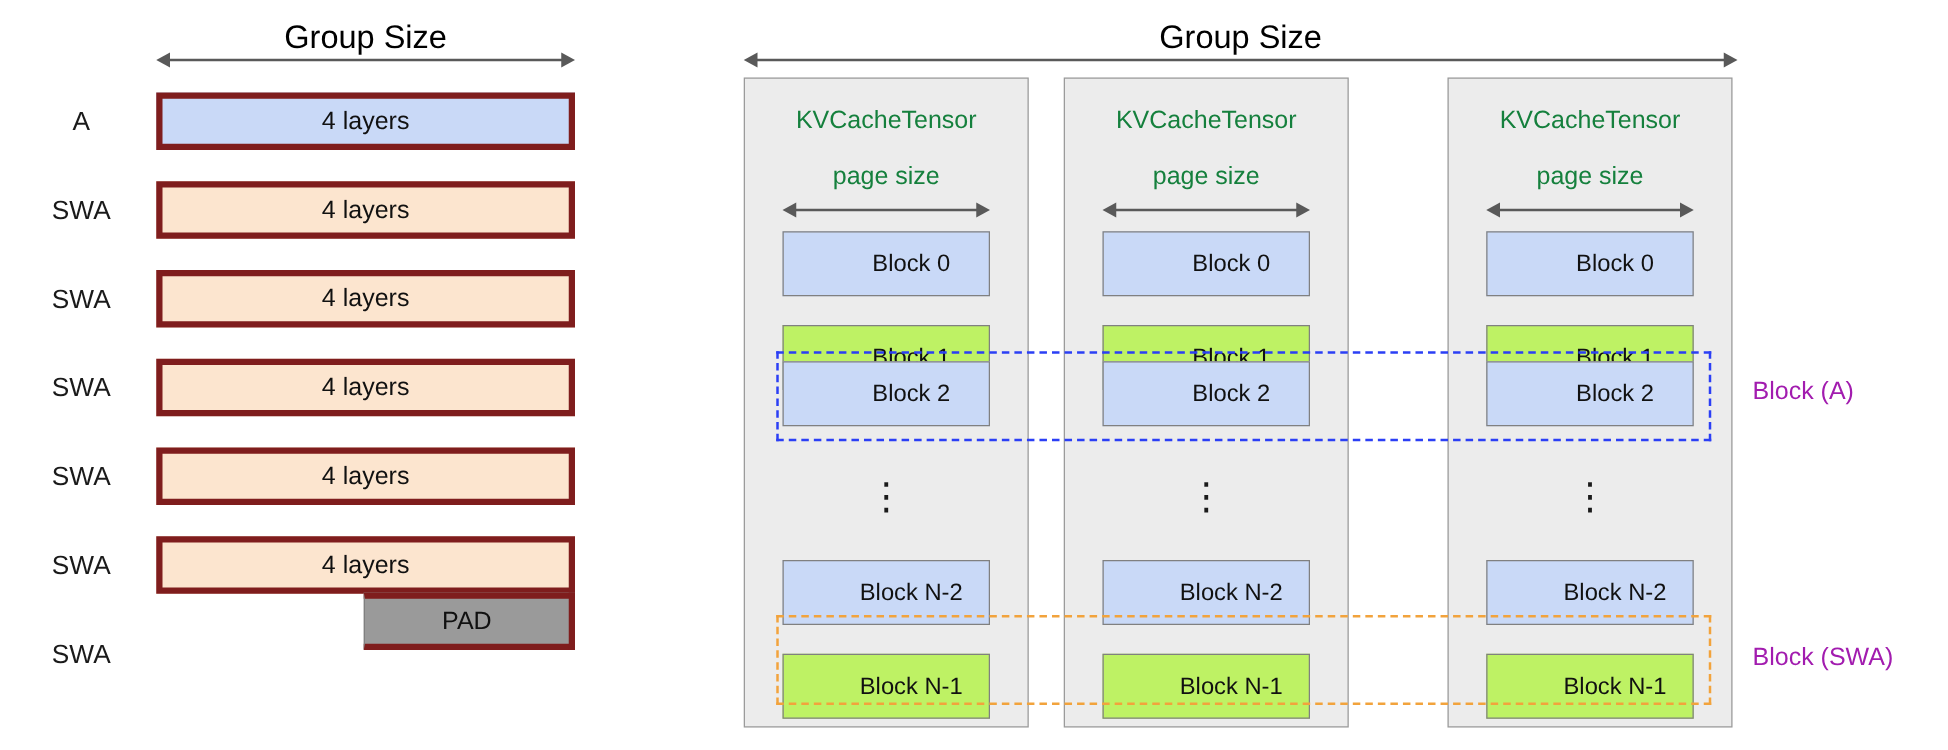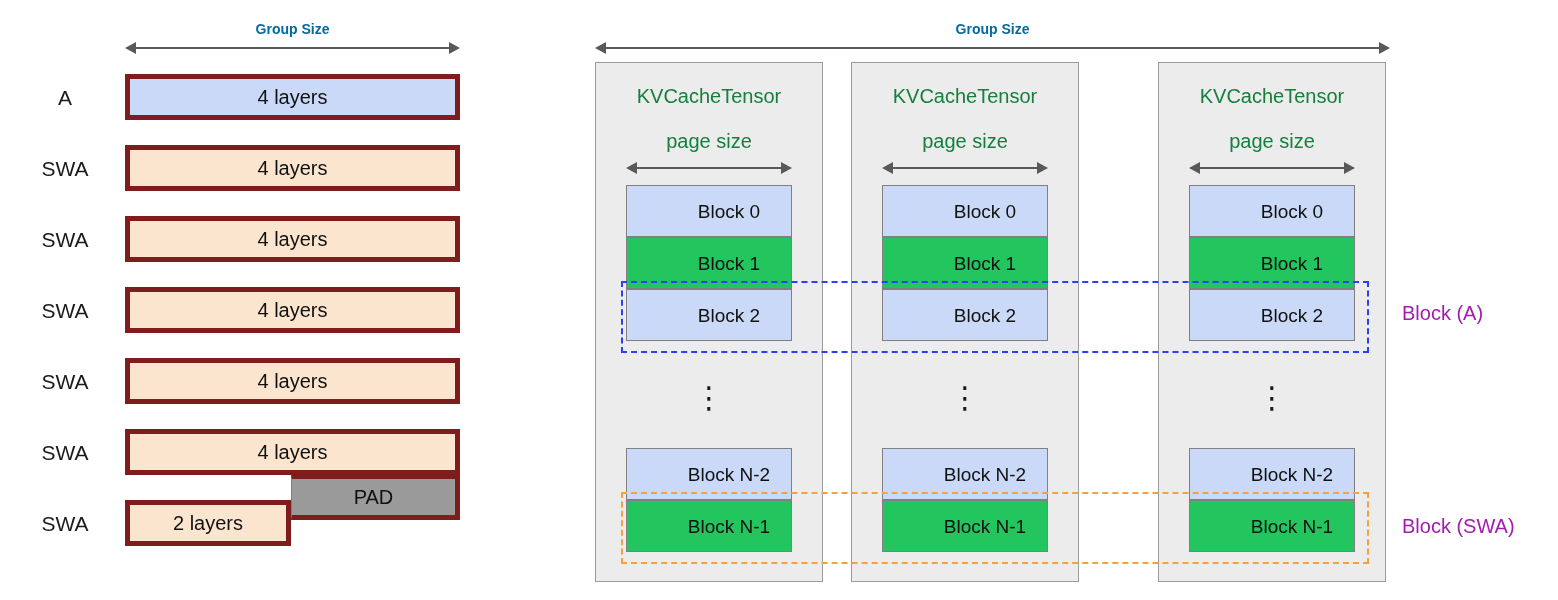--- a/index.html
+++ b/index.html
@@ -8,21 +8,21 @@
     font-family:"Liberation Sans","DejaVu Sans",sans-serif;
     color:#111111;overflow:hidden;position:relative;
   }
   #stage{position:absolute;left:0;top:0;width:1558px;height:600px;}
   .abs{position:absolute;box-sizing:border-box;}
 
   
   .txt{display:flex;align-items:center;justify-content:center;
        white-space:nowrap;line-height:1;}
 
-  .caption{font-size:14px;color:#0369a1;font-weight:bold;}
+  .caption{font-size:26px;color:#000000;}
   .rowlabel{font-size:21px;color:#1a1a1a;}
   .boxlabel{font-size:20px;color:#111;}
   .blocklabel{font-size:19px;color:#111;}
   .tensorlabel{font-size:20px;color:#15803d;}
   .sidelabel{font-size:20px;color:#a21caf;}
 
   
   .bar{border:5px solid #7f1d1d;background:#fce5cf;}
   .bar.blue{background:#c9d9f7;}
   .bar.pad{background:#9a9a9a;border-left:1px solid #808080;}
@@ -30,21 +30,21 @@
   .ah{position:absolute;top:50%;width:0;height:0;
       border-top:6px solid transparent;border-bottom:6px solid transparent;}
   .ah.left{left:0;border-right:11px solid #595959;transform:translateY(-50%);}
   .ah.right{right:0;border-left:11px solid #595959;transform:translateY(-50%);}
   .arrow-line2{position:absolute;left:9px;right:9px;height:0;
       border-top:2px solid #595959;top:50%;transform:translateY(-50%);}
 
   
   .tensor-col{background:#ececec;border:1px solid #9b9b9b;}
   .blk{border:1px solid #808080;background:#c9d9f7;padding-left:40px;}
-  .blk.orange{background:#22c55e;}
+  .blk.orange{background:#bef264;margin-top:23px;}
 
   .dashsel{position:absolute;border:2px dashed #2b3ff5;background:transparent;}
   .dashsel.swa{border-color:#f2a33c;}
 </style>
 </head>
 <body>
 
 <div id="stage">
 
   <div class="abs txt caption" style="left:125px;top:16px;width:335px;height:26px;">Group Size</div>
@@ -63,21 +63,20 @@
   <div class="abs txt rowlabel" style="left:20px;top:429px;width:90px;height:46px;">SWA</div>
   <div class="abs txt rowlabel" style="left:20px;top:500px;width:90px;height:46px;">SWA</div>
 
   <div class="abs bar blue txt boxlabel" style="left:125px;top:74px;width:335px;height:46px;">4 layers</div>
   <div class="abs bar txt boxlabel" style="left:125px;top:145px;width:335px;height:46px;">4 layers</div>
   <div class="abs bar txt boxlabel" style="left:125px;top:216px;width:335px;height:46px;">4 layers</div>
   <div class="abs bar txt boxlabel" style="left:125px;top:287px;width:335px;height:46px;">4 layers</div>
   <div class="abs bar txt boxlabel" style="left:125px;top:358px;width:335px;height:46px;">4 layers</div>
   <div class="abs bar txt boxlabel" style="left:125px;top:429px;width:335px;height:46px;">4 layers</div>
 
-  <div class="abs bar txt boxlabel" style="left:125px;top:500px;width:166px;height:46px;">2 layers</div>
   <div class="abs bar pad txt boxlabel" style="left:291px;top:474px;width:169px;height:46px;">PAD</div>
 
   <div class="abs txt caption" style="left:595px;top:16px;width:795px;height:26px;">Group Size</div>
 
   <div class="arrow-wrap" style="left:595px;top:40px;width:795px;height:16px;">
     <span class="arrow-line2"></span>
     <span class="ah left"></span>
     <span class="ah right"></span>
   </div>
 

